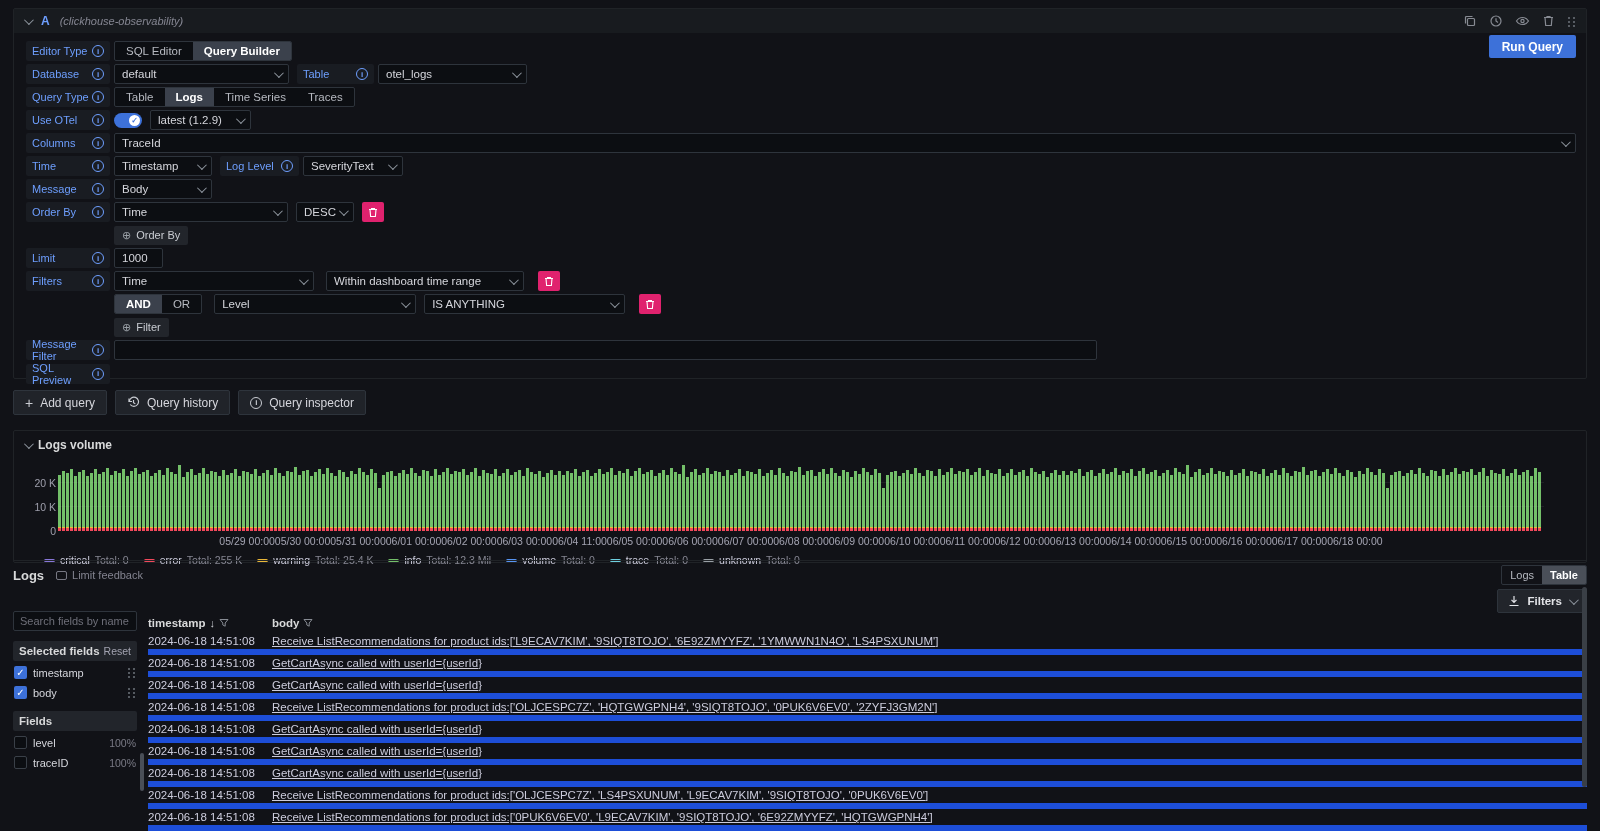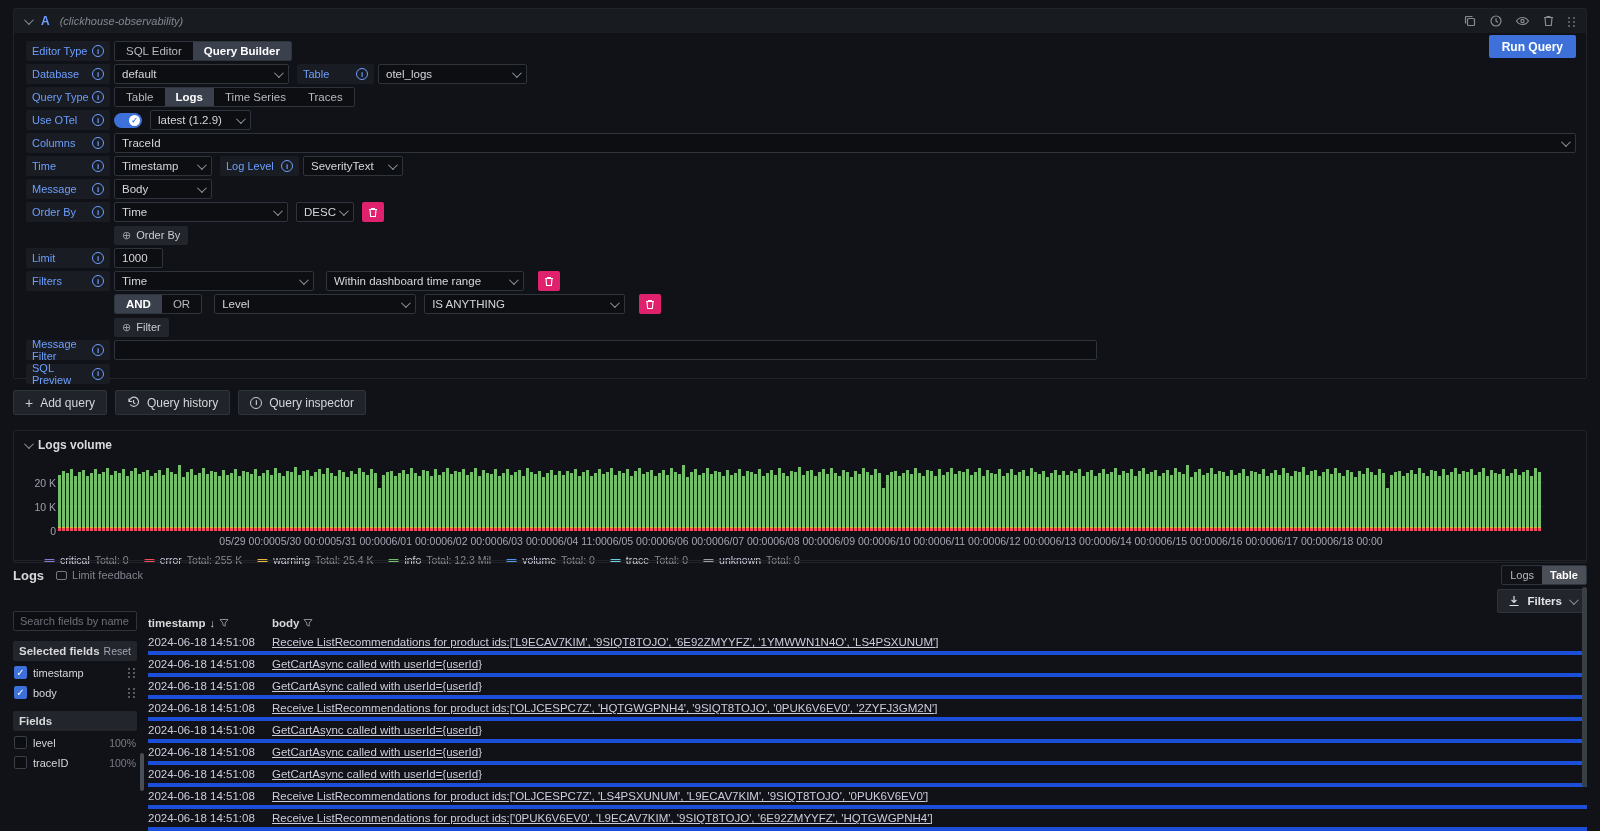--- a/index.html
+++ b/index.html
@@ -72,21 +72,21 @@
   .side-bar-hdr .reset{font-size:10.5px;font-weight:400;color:rgba(204,204,220,.75);}
   .field-row{display:flex;align-items:center;gap:6px;height:17px;margin-top:3px;font-size:11px;color:#d5d6dc;padding:0 1px;}
   .field-row .pct{margin-left:auto;color:rgba(204,204,220,.55);font-size:10.5px;}
   .field-row .grip{margin-left:auto;}
   .side-scroll{position:absolute;right:-7px;top:142px;width:4px;height:38px;border-radius:2px;background:#4a4f57;}
   .main-col{flex:1;min-width:0;position:relative;}
   .dl-row{display:flex;justify-content:flex-end;height:24px;}
   .dl-btn{height:24px;background:#22252b;border:1px solid #2e343c;border-radius:2px;display:inline-flex;align-items:center;gap:7px;padding:0 10px;font-size:11.5px;font-weight:600;color:#e3e4e8;}
   .tbl-head{display:grid;grid-template-columns:124px 1fr;height:20px;align-items:center;font-size:11.5px;font-weight:700;color:#d8d9da;}
   .th-cell{display:flex;align-items:center;gap:4px;}
-  #log-rows .lrow{display:grid;grid-template-columns:124px 1fr;height:22px;align-items:center;border-bottom:4px solid #1d4ed8;font-size:11.5px;color:#ccccdc;}
+  #log-rows .lrow{display:grid;grid-template-columns:124px 1fr;height:22px;align-items:center;border-bottom:6px solid #1d4ed8;font-size:11.5px;color:#ccccdc;}
   #log-rows .lrow .body-cell{white-space:nowrap;overflow:hidden;text-decoration:underline;}
   .main-scroll{position:absolute;right:0;top:586px;width:5px;height:190px;border-radius:3px;background:#3a3f46;}
 </style>
 </head>
 <body>
 
 <section class="query-panel">
   <div class="qheader">
     <span class="chev"></span>
     <span class="ref">A</span>

